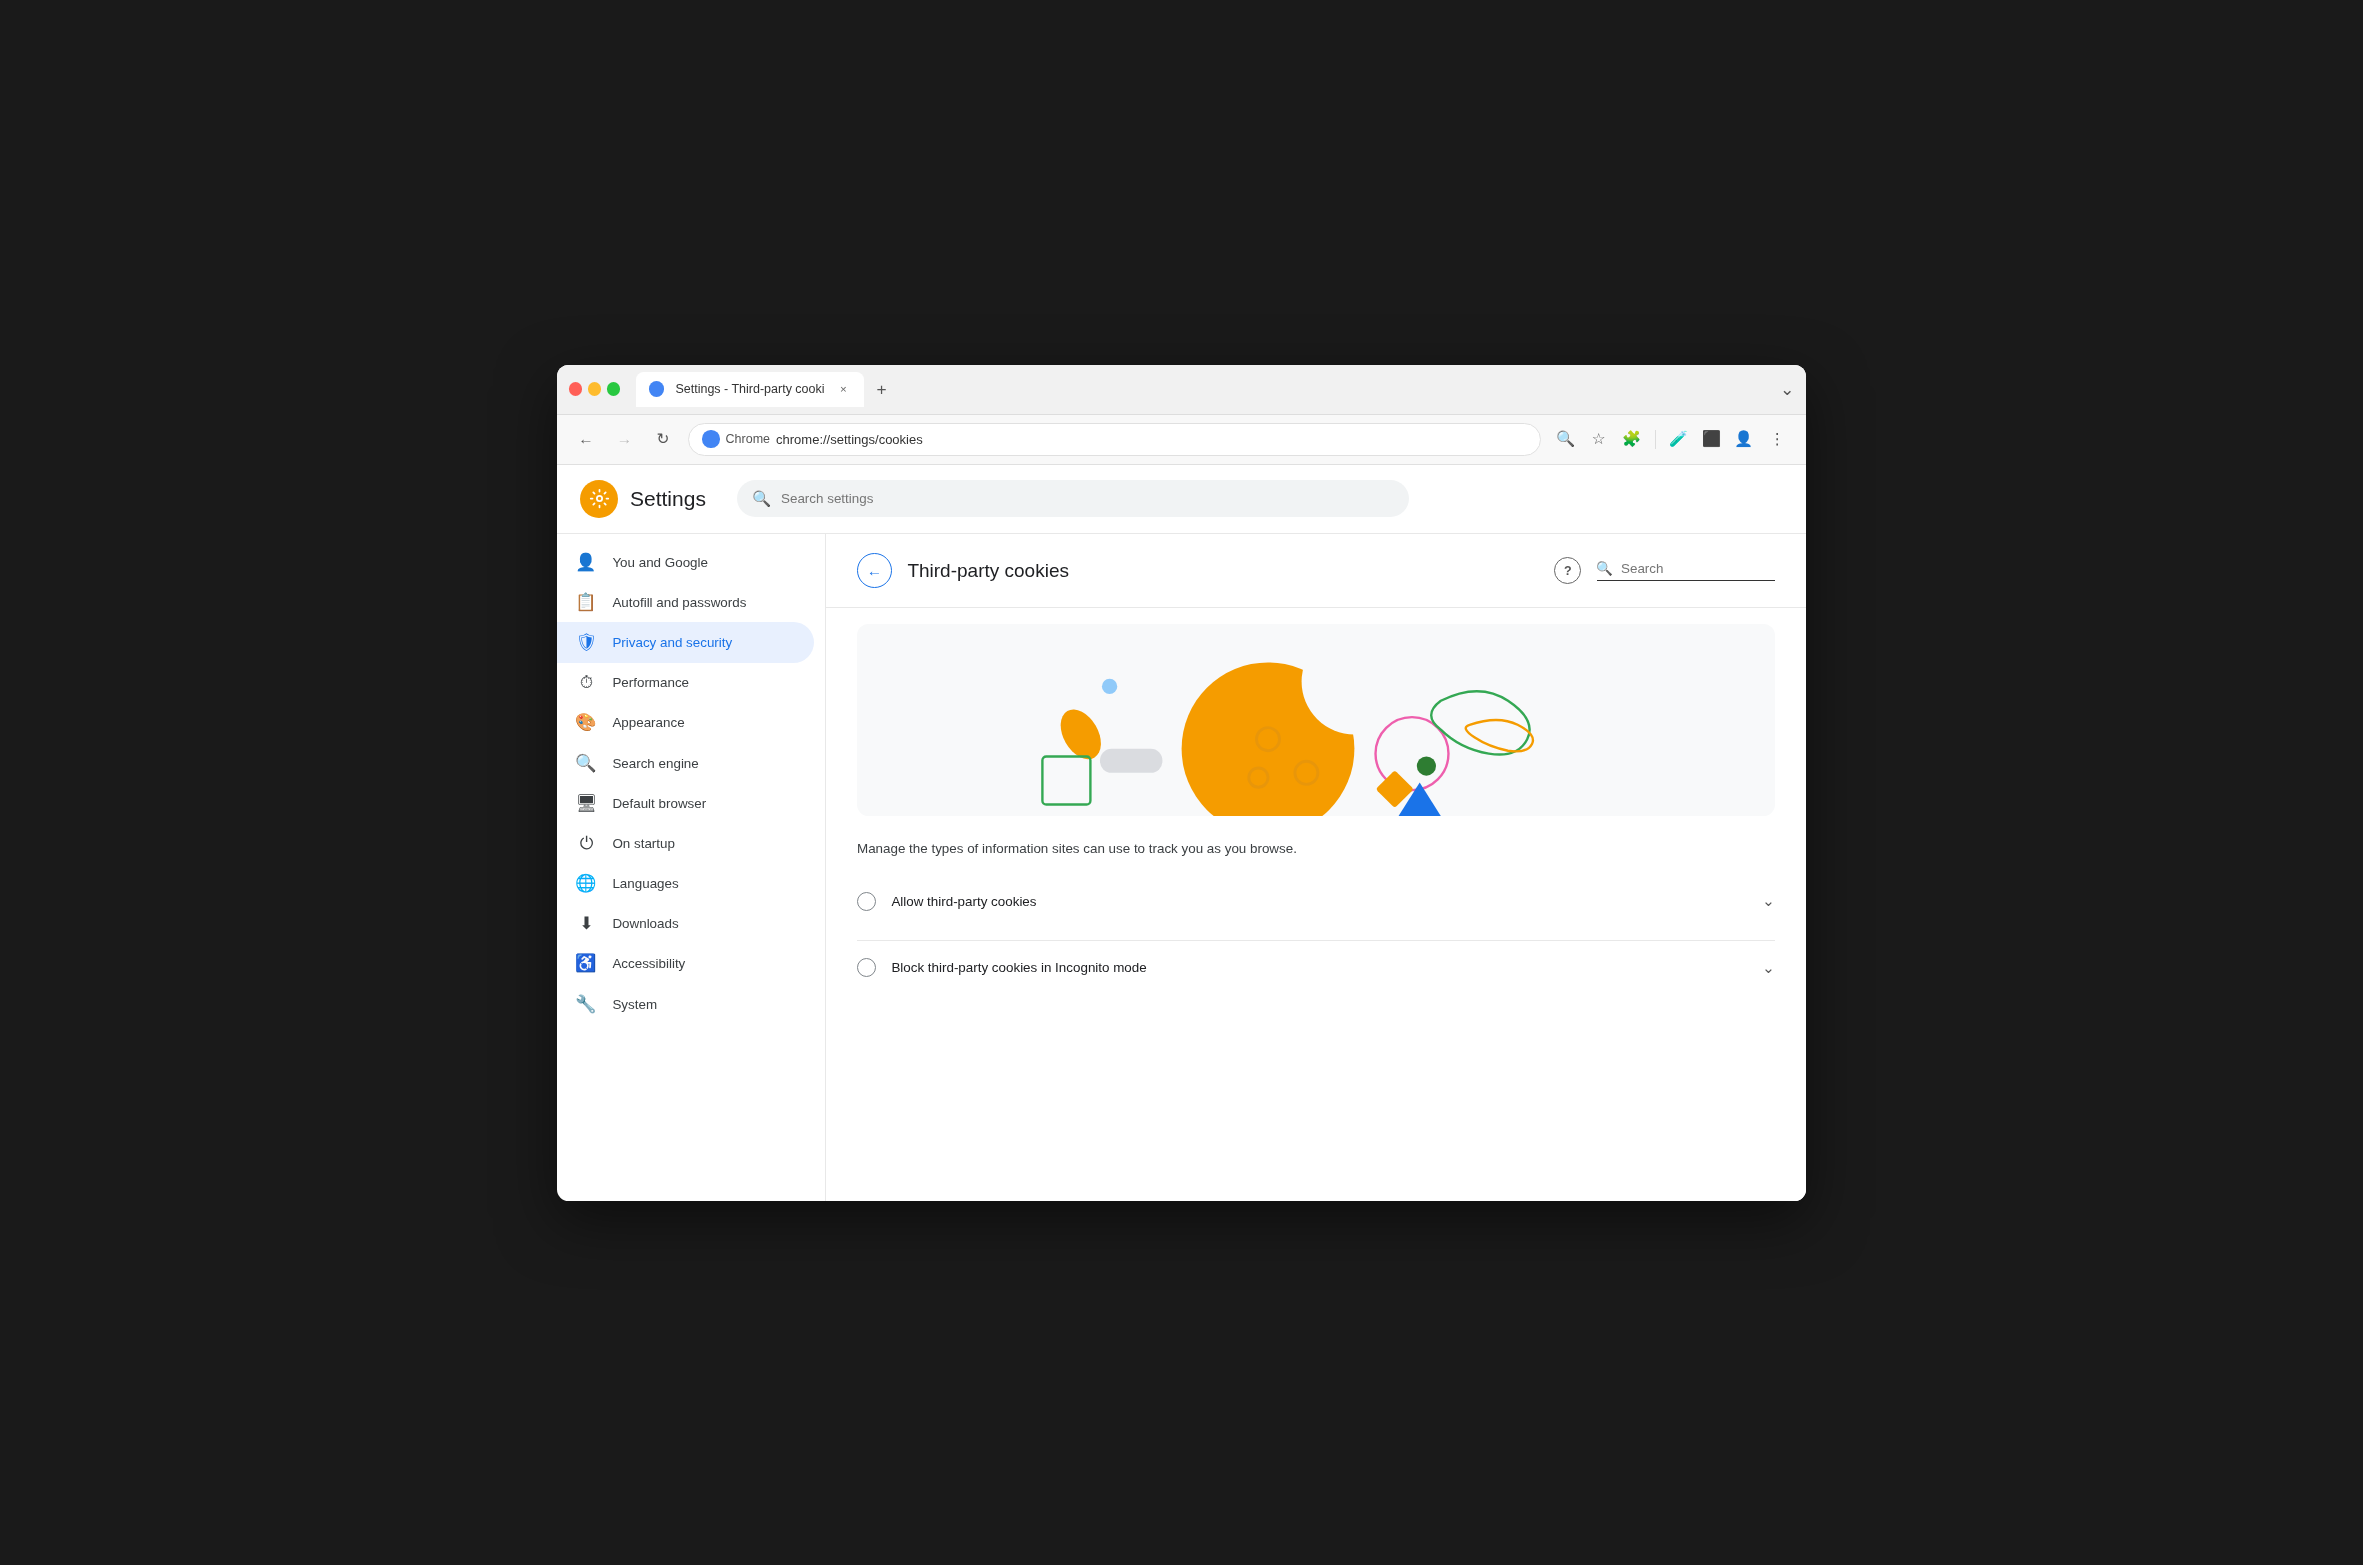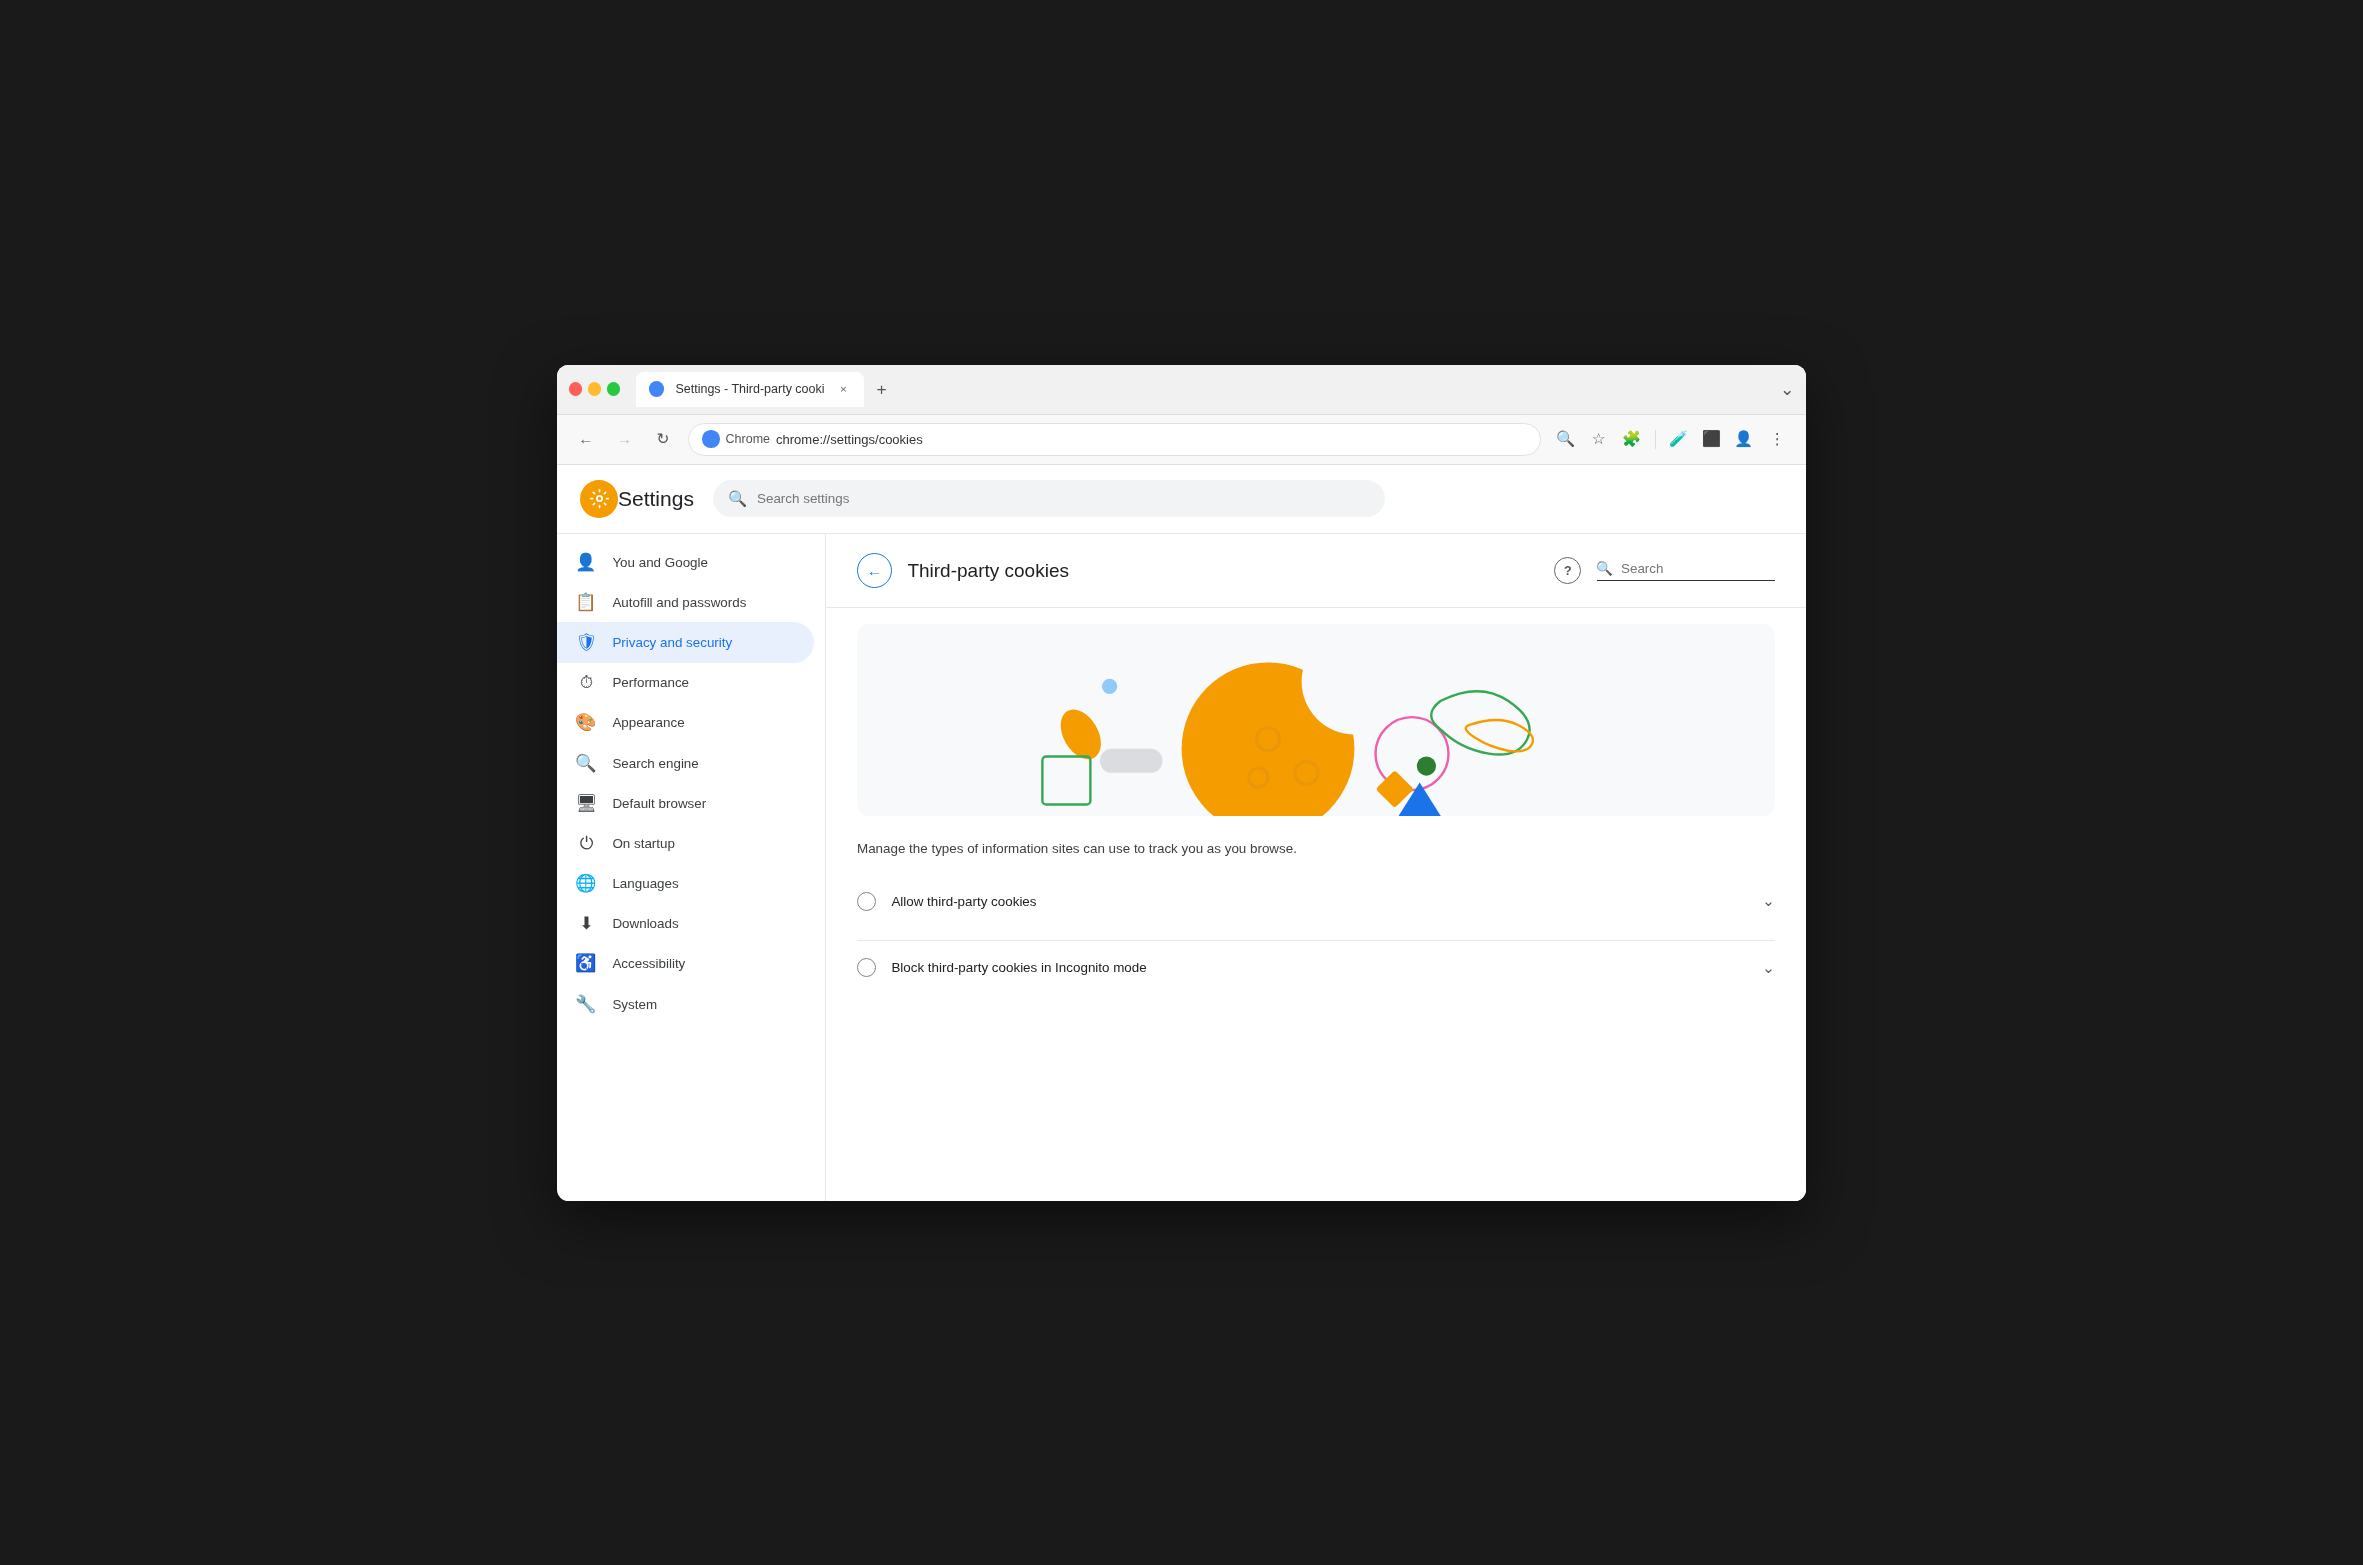--- a/index.html
+++ b/index.html
@@ -174,21 +174,21 @@
       flex: 1;
       overflow: hidden;
     }
     
     .settings-header {
       background: #fff;
       padding: 15.4px 23px;
       border-bottom: 1px solid #e8e8e8;
       display: flex;
       align-items: center;
-      gap: 0;
+      gap: 12px;
       flex-shrink: 0;
     }
     .settings-logo {
       width: 38px;
       height: 38px;
       background: #f59c00;
       border-radius: 50%;
       display: flex;
       align-items: center;
       justify-content: center;

